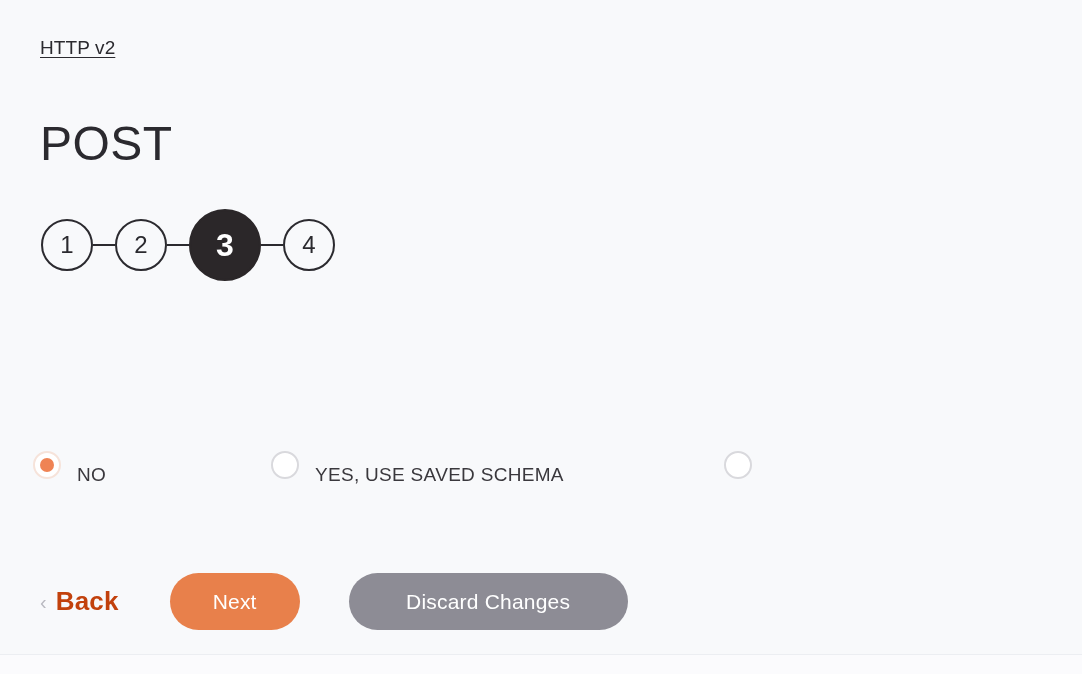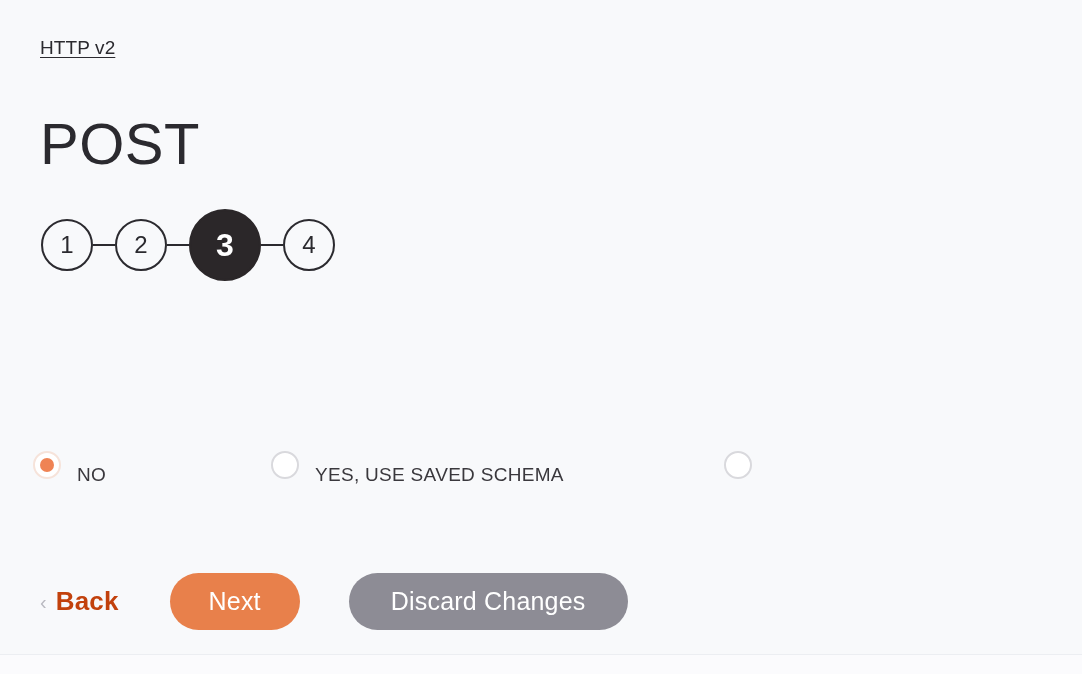--- a/index.html
+++ b/index.html
@@ -34,21 +34,21 @@
     text-underline-offset: 3px;
     letter-spacing: 0.1px;
     cursor: pointer;
   }
 
   
   .page-title {
     position: absolute;
     left: 40px;
     top: 108px;
-    font-size: 58px;
+    font-size: 48px;
     line-height: 72px;
     font-weight: 300;
     letter-spacing: 0.5px;
     color: #2b2a2f;
     margin: 0;
   }
 
   
   .stepper {
     position: absolute;
@@ -197,21 +197,21 @@
     color: #c2410c;
     letter-spacing: 0.2px;
   }
   .pill-button {
     box-sizing: border-box;
     height: 57px;
     border: none;
     border-radius: 29px;
     color: #ffffff;
     font-family: inherit;
-    font-size: 25px;
+    font-size: 21px;
     font-weight: 400;
     letter-spacing: 0.2px;
     cursor: pointer;
     display: flex;
     align-items: center;
     justify-content: center;
     padding: 0 34px;
   }
   .pill-button.primary {
     background: #e8804b;

